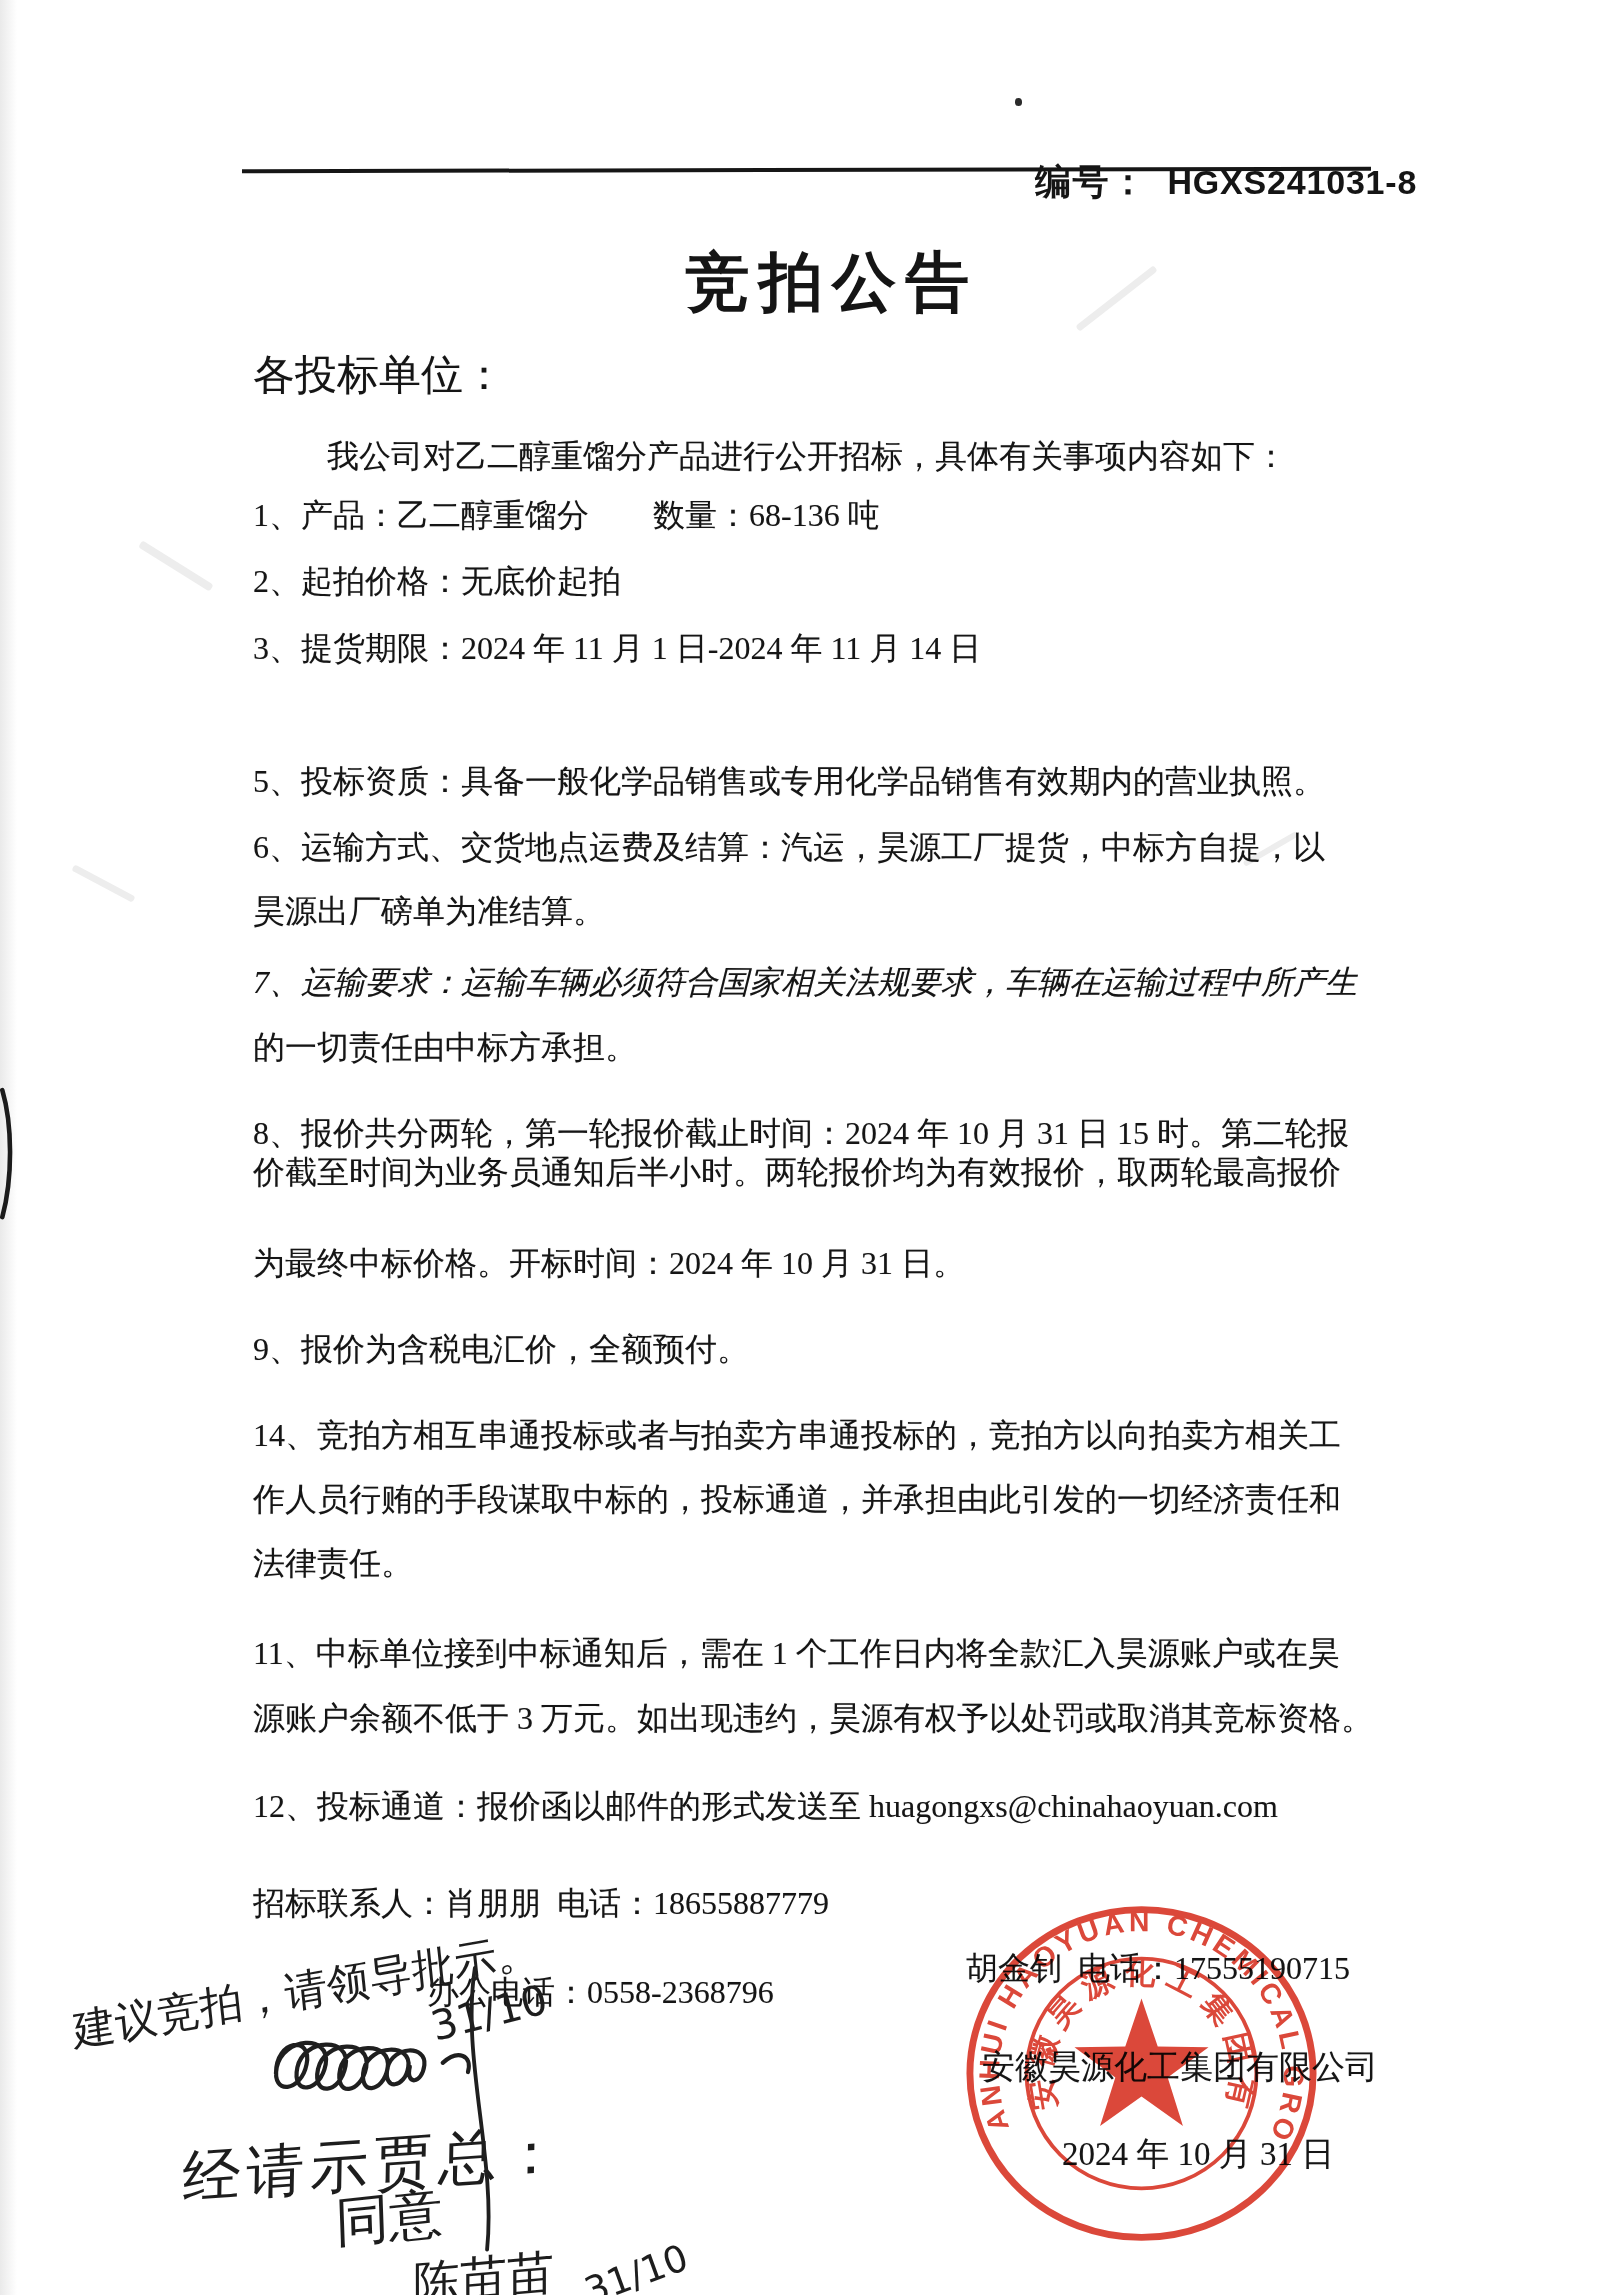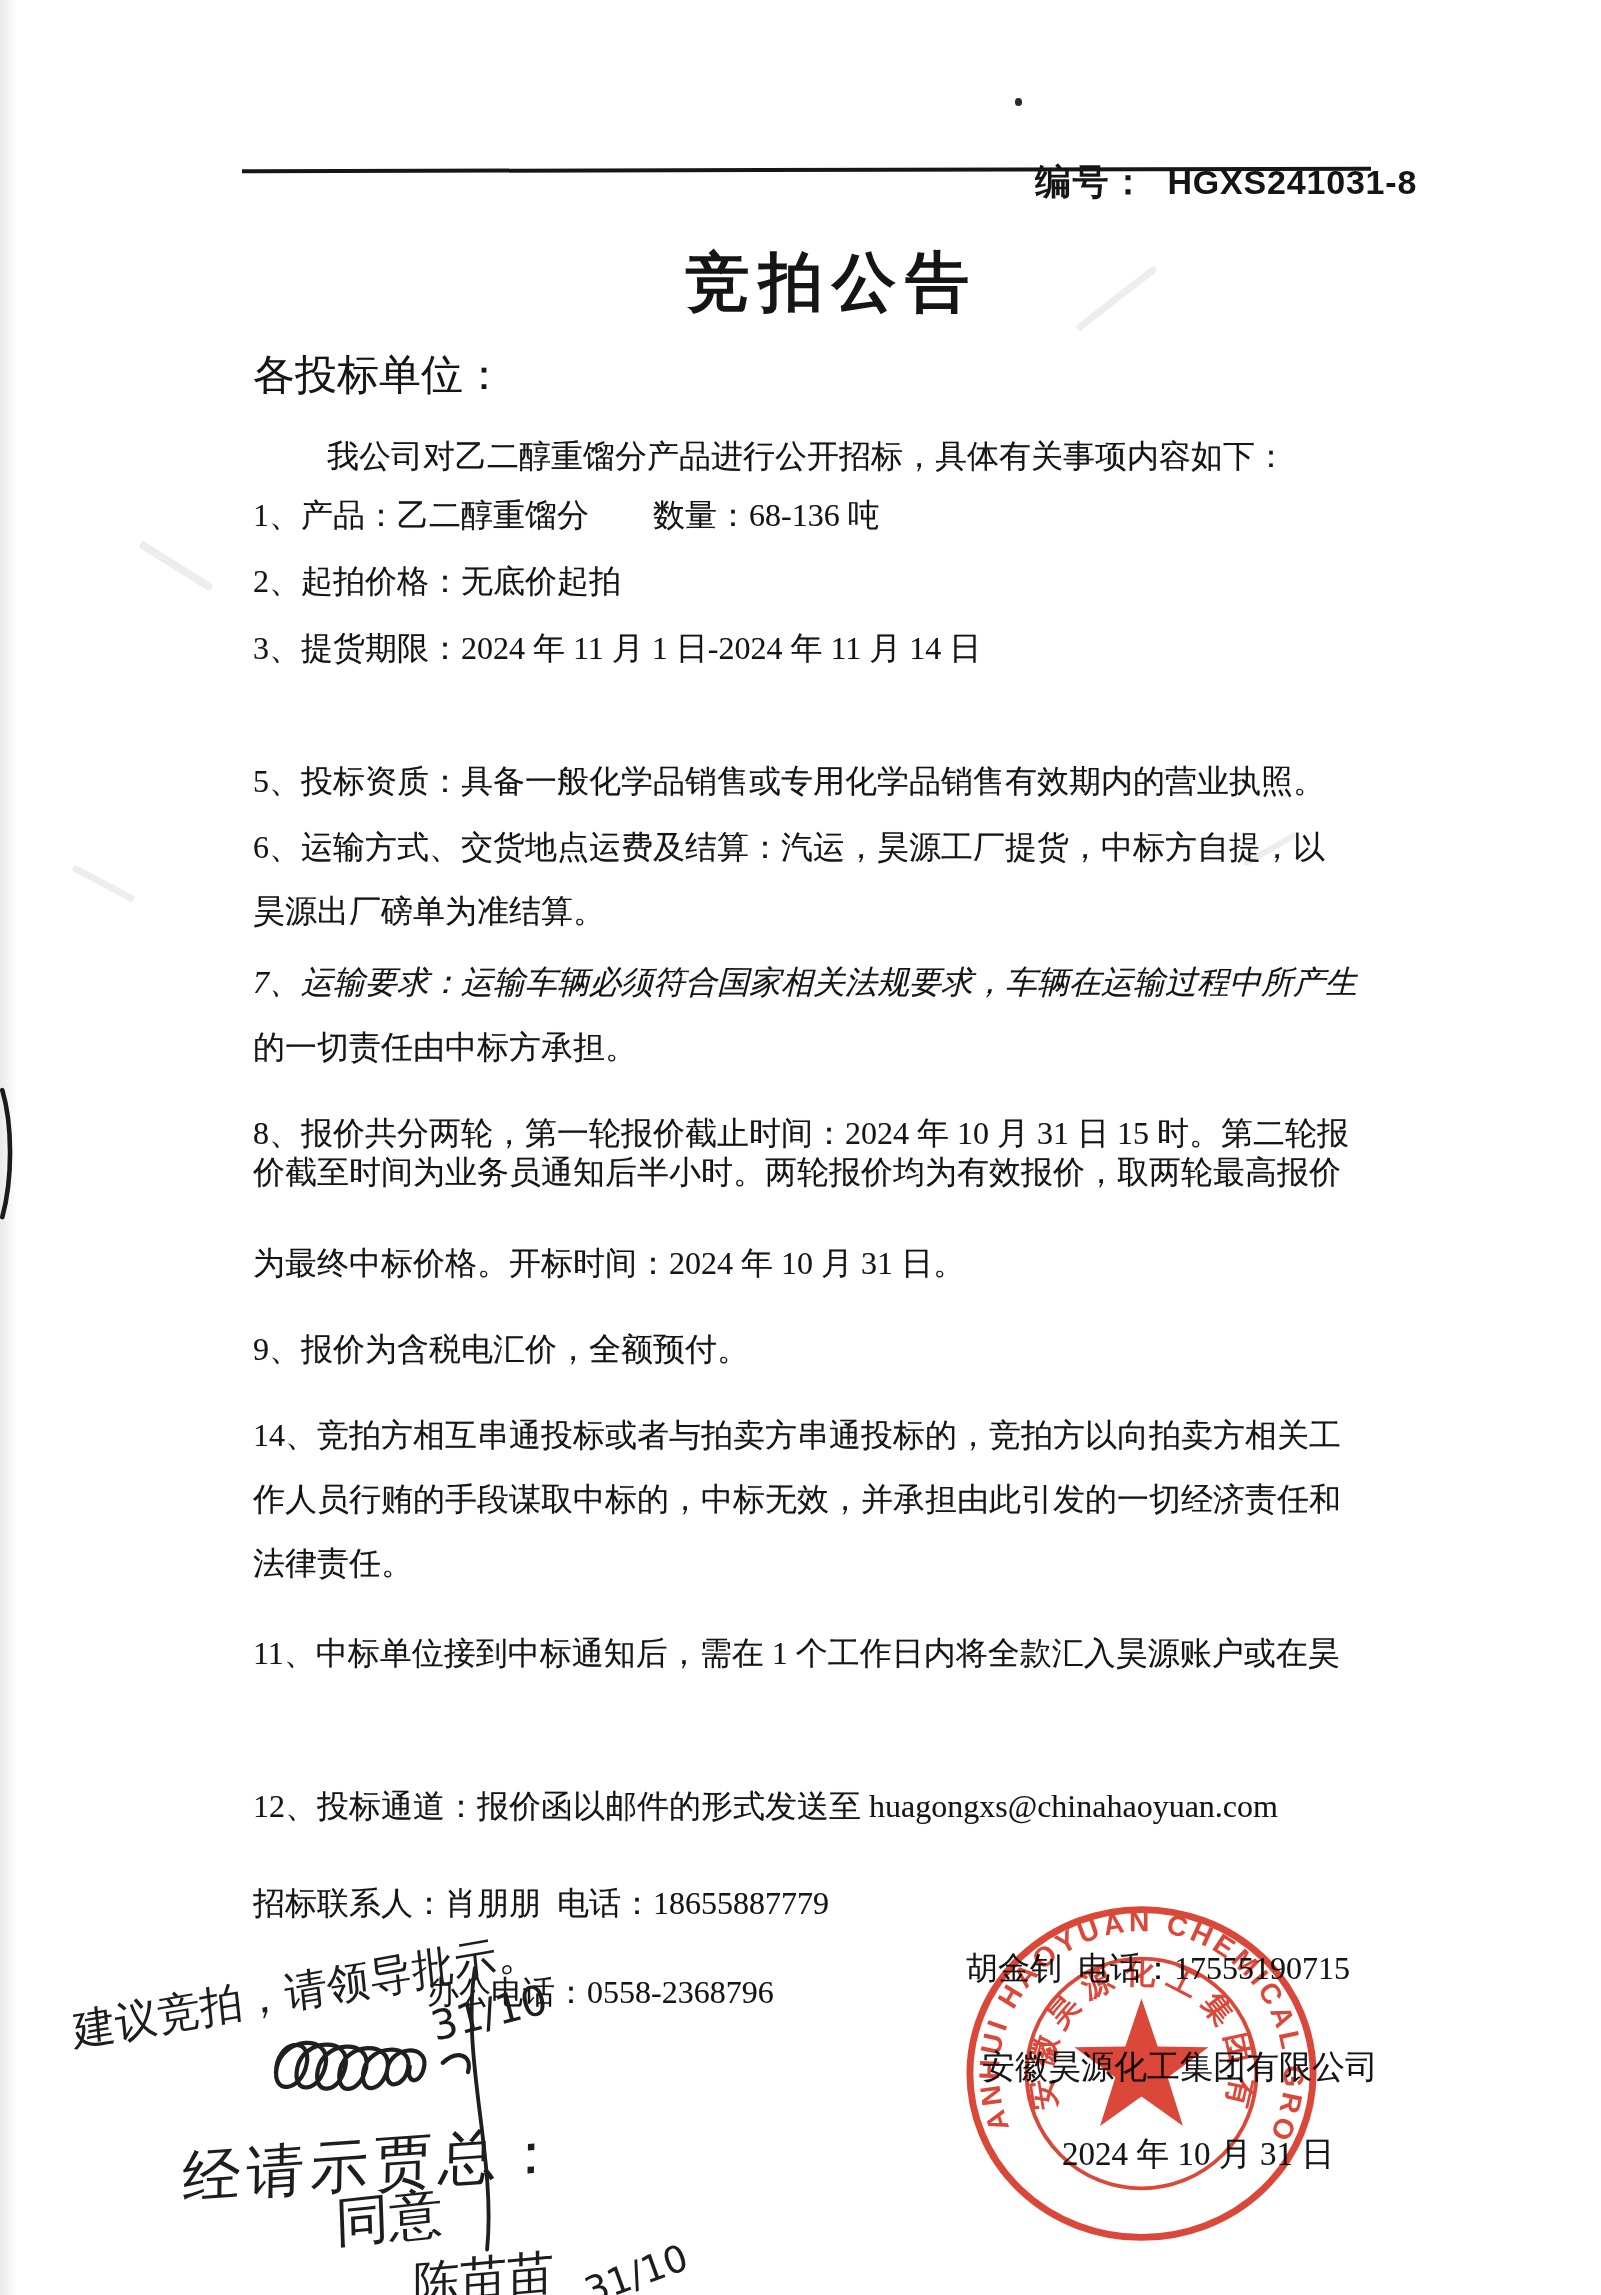--- a/index.html
+++ b/index.html
@@ -88,23 +88,24 @@
   <div class="line" style="top:765px;">5、投标资质：具备一般化学品销售或专用化学品销售有效期内的营业执照。</div>
   <div class="line" style="top:831px;">6、运输方式、交货地点运费及结算：汽运，昊源工厂提货，中标方自提，以</div>
   <div class="line" style="top:895px;">昊源出厂磅单为准结算。</div>
   <div class="line" style="top:966px;font-style:italic;">7、运输要求：运输车辆必须符合国家相关法规要求，车辆在运输过程中所产生</div>
   <div class="line" style="top:1031px;">的一切责任由中标方承担。</div>
   <div class="line" style="top:1117px;">8、报价共分两轮，第一轮报价截止时间：2024 年 10 月 31 日 15 时。第二轮报</div>
   <div class="line" style="top:1156px;">价截至时间为业务员通知后半小时。两轮报价均为有效报价，取两轮最高报价</div>
   <div class="line" style="top:1247px;">为最终中标价格。开标时间：2024 年 10 月 31 日。</div>
   <div class="line" style="top:1333px;">9、报价为含税电汇价，全额预付。</div>
   <div class="line" style="top:1419px;">14、竞拍方相互串通投标或者与拍卖方串通投标的，竞拍方以向拍卖方相关工</div>
-  <div class="line" style="top:1483px;">作人员行贿的手段谋取中标的，中标无效，并承担由此引发的一切经济责任和</div>
+  <div class="line" style="top:1483px;">作人员行贿的手段谋取中标的，投标通道，并承担由此引发的一切经济责任和</div>
   <div class="line" style="top:1547px;">法律责任。</div>
   <div class="line" style="top:1637px;">11、中标单位接到中标通知后，需在 1 个工作日内将全款汇入昊源账户或在昊</div>
+  <div class="line" style="top:1702px;">源账户余额不低于 3 万元。如出现违约，昊源有权予以处罚或取消其竞标资格。</div>
   <div class="line" style="top:1790px;">12、投标通道：报价函以邮件的形式发送至 huagongxs@chinahaoyuan.com</div>
 
   <div class="line" style="top:1887px;">招标联系人：肖朋朋  电话：18655887779</div>
   <div class="line" style="top:1940px;left:966px;margin-top:12px;">胡金钊  电话：17555190715</div>
   <div class="line" style="top:1976px;left:427px;">办公电话：0558-2368796</div>
 
   <div class="footer-text" style="top:2045px;left:982px;">安徽昊源化工集团有限公司</div>
   <div class="footer-text" style="top:2132px;left:1062px;">2024 年 10 月 31 日</div>
 
   <div class="hand" style="top:2003px;left:73px;font-size:43px;transform:rotate(-10deg) skewX(-4deg);transform-origin:left center;">建议竞拍，请领导批示。</div>

